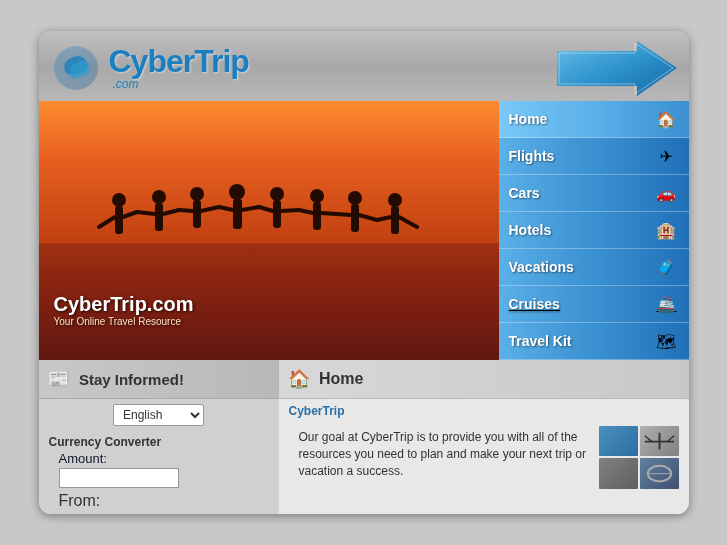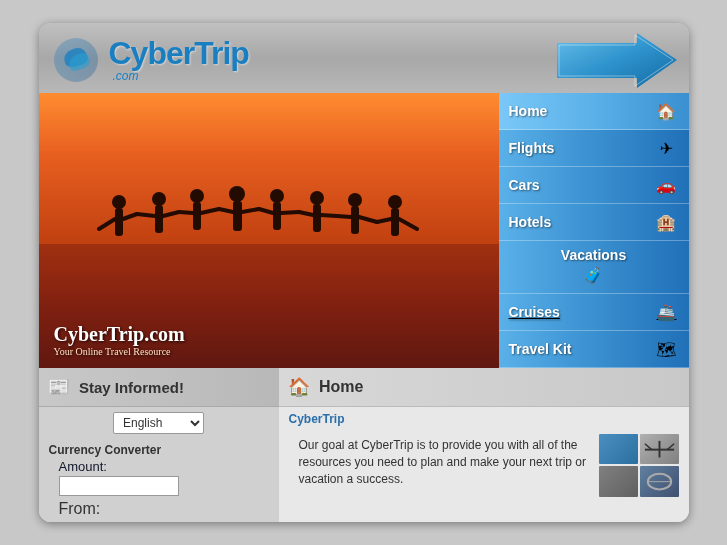--- a/index.html
+++ b/index.html
@@ -83,25 +83,24 @@
       background: linear-gradient(180deg, #ff8c30 0%, #e86020 40%, #c04010 100%);
     }
     .hero-water {
       position: absolute;
       bottom: 0; left: 0; right: 0;
       height: 45%;
       background: linear-gradient(180deg, #a03010 0%, #802010 50%, #601810 100%);
     }
     .hero-text {
       position: absolute;
-      bottom: 11px;
+      bottom: 33px;
       left: 15px;
       color: white;
       text-shadow: 1px 1px 3px rgba(0,0,0,0.8);
-      font-family: Liberation Serif, serif;
     }
     .hero-title {
       font-size: 20px;
       font-weight: bold;
       color: white;
     }
     .hero-subtitle {
       font-size: 10px;
       color: #ffe0c0;
     }
@@ -124,21 +123,21 @@
       justify-content: space-between;
       padding: 6px 10px;
       cursor: pointer;
       border-bottom: 1px solid rgba(255,255,255,0.3);
       min-height: 34px;
     }
     .nav-item.nav-home { background: linear-gradient(90deg, #7ac8f8 0%, #5ab0e8 50%, #3a90d0 100%); }
     .nav-item.nav-flights { background: linear-gradient(90deg, #5ab0e8 0%, #3a90d0 50%, #2070b8 100%); }
     .nav-item.nav-cars { background: linear-gradient(90deg, #5ab0e8 0%, #3a90d0 50%, #2070b8 100%); }
     .nav-item.nav-hotels { background: linear-gradient(90deg, #5ab0e8 0%, #3a90d0 50%, #2070b8 100%); }
-    .nav-item.nav-vacations { background: linear-gradient(90deg, #5ab0e8 0%, #3a90d0 50%, #2070b8 100%); flex-direction: column; }
+    .nav-item.nav-vacations { background: linear-gradient(90deg, #5ab0e8 0%, #3a90d0 50%, #2070b8 100%); }
     .nav-item.nav-cruises { background: linear-gradient(90deg, #5ab0e8 0%, #3a90d0 50%, #2070b8 100%); text-decoration: underline; }
     .nav-item.nav-travelkit { background: linear-gradient(90deg, #5ab0e8 0%, #3a90d0 50%, #2070b8 100%); }
     .nav-label {
       font-size: 14px;
       font-weight: bold;
       color: white;
       text-shadow: 1px 1px 2px rgba(0,0,0,0.5);
       flex: 1;
     }
     .nav-icon {

